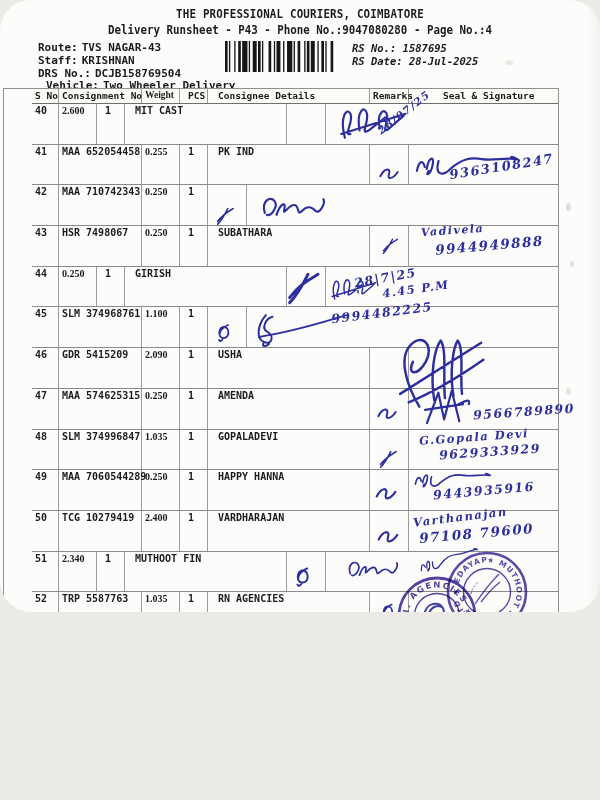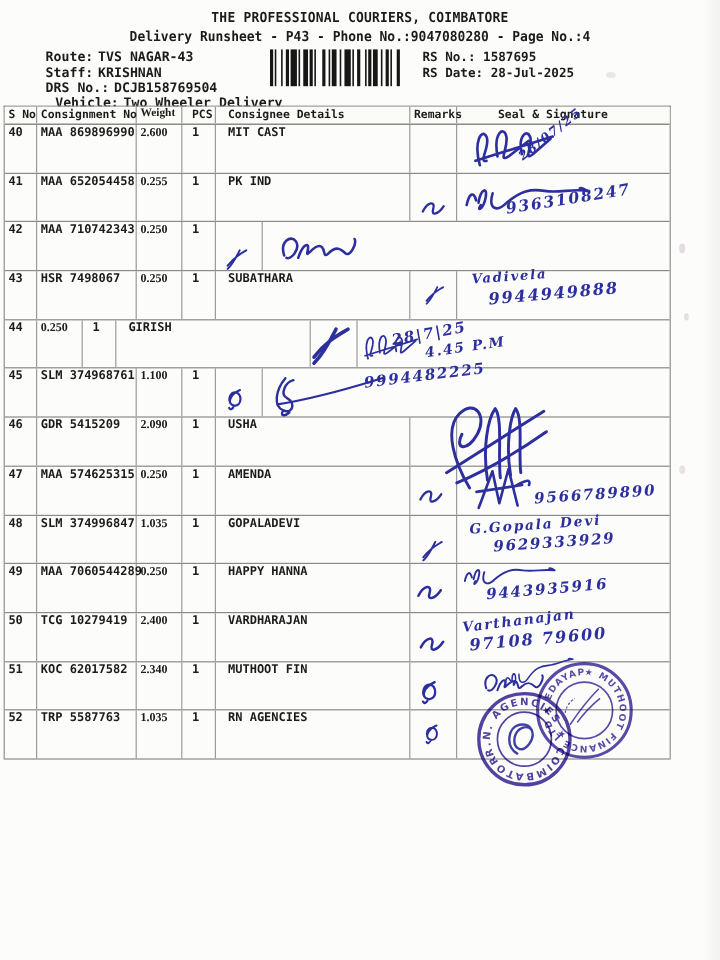--- a/index.html
+++ b/index.html
@@ -1,31 +1,31 @@
 <!DOCTYPE html>
 <html><head>
 <meta charset="utf-8">
 <style>
   html,body{margin:0;padding:0;}
   body{width:600px;height:800px;background:#eceae6;font-family:"DejaVu Sans Mono",monospace;}
-  .sheet{position:relative;width:600px;height:800px;background:#fcfcfa;overflow:hidden;color:#1b1b1b;}
+  .sheet{position:relative;width:600px;height:612px;background:#fcfcfa;overflow:hidden;color:#1b1b1b;border-radius:31px;}
   .sheet::after{content:"";position:absolute;right:0;top:0;width:14px;height:100%;
     background:linear-gradient(to right,rgba(0,0,0,0),rgba(0,0,0,0.045));pointer-events:none;}
   .printed{font-weight:bold;white-space:nowrap;}
   .title{position:absolute;top:7px;left:0;width:600px;text-align:center;font-size:11.5px;
     font-weight:bold;letter-spacing:.2px;transform:scaleX(.94);}
   .subtitle{position:absolute;top:23px;left:0;width:600px;text-align:center;font-size:11.5px;
     font-weight:bold;transform:scaleX(.94);}
   .meta{position:absolute;font-size:11px;font-weight:bold;}
   .meta span{margin-right:4px;}
-  .rs{position:absolute;font-size:10.5px;font-weight:bold;}
+  .rs{position:absolute;font-size:10.5px;font-weight:bold;font-style:italic;}
   .barcode{position:absolute;left:224px;top:41px;}
   
   .tbl{position:absolute;left:3px;top:88px;width:556px;border:1px solid #8f8f8f;border-bottom:none;box-sizing:border-box;}
-  .thead,.tr{display:flex;box-sizing:border-box;}
+  .thead,.tr{display:flex;box-sizing:border-box;margin-left:28px;}
   .thead{height:15px;border-bottom:1px solid #6f6f6f;background:#fbfbf8;}
   .tr{height:40.7px;border-bottom:1px solid #8a8a8a;position:relative;}
   .td,.th{box-sizing:border-box;border-right:1px solid #9b9b9b;padding:1px 3px;overflow:visible;position:relative;}
   .th{font-size:9.5px;font-weight:bold;white-space:nowrap;}
   .td{font-size:10px;font-weight:bold;white-space:nowrap;}
   .c0{width:27px;}.c1{width:83px;}.c2{width:38px;font-family:Liberation Serif, serif;}.c3{width:28px;text-align:left;padding-left:8px;}
   .c4{width:162px;padding-left:10px;}.c5{width:39px;}.c6{flex:1;border-right:none;padding-left:34px;}
   
   .hand{position:absolute;font-family:"DejaVu Serif",serif;font-style:italic;font-weight:bold;
     color:#2c2f9d;white-space:nowrap;pointer-events:none;letter-spacing:1.5px;z-index:6;}
@@ -126,21 +126,20 @@
       <div class="th c1">Consignment No</div>
       <div class="th c2">Weight</div>
       <div class="th c3">PCS</div>
       <div class="th c4">Consignee Details</div>
       <div class="th c5">Remarks</div>
       <div class="th c6">Seal &amp; Signature</div>
     </div>
     <div id="rows">
         <div class="tr">
       <div class="td c0">40</div>
-      <div class="td c1">MAA 869896990</div>
       <div class="td c2">2.600</div>
       <div class="td c3">1</div>
       <div class="td c4">MIT CAST</div>
       <div class="td c5"></div>
       <div class="td c6">
             <svg class="scr" style="left: 6px; top: -2px; width: 92px; height: 42px;">
               <use href="#s1"></use>
             </svg>
             <span class="hand" style="left: 46px; top: 2px; transform: rotate(-38deg); font-size: 10.5px;">28/07/25</span>
           </div>
@@ -309,21 +308,20 @@
               <use href="#m1"></use>
             </svg>
           </div>
       <div class="td c6">
             <span class="hand" style="left: 4px; top: -1px; transform: rotate(-7deg); font-size: 11.5px;">Varthanajan</span>
             <span class="hand" style="left: 10px; top: 14px; transform: rotate(-5deg); font-size: 13.5px;">97108 79600</span>
           </div>
     </div>
         <div class="tr">
       <div class="td c0">51</div>
-      <div class="td c1">KOC 62017582</div>
       <div class="td c2">2.340</div>
       <div class="td c3">1</div>
       <div class="td c4">MUTHOOT FIN</div>
       <div class="td c5">
             <svg class="rem" style="left: 4px; top: 12px; width: 26px; height: 24px;">
               <use href="#m3"></use>
             </svg>
           </div>
       <div class="td c6">
             <svg class="scr" style="left: 18px; top: 2px; width: 70px; height: 30px;">

